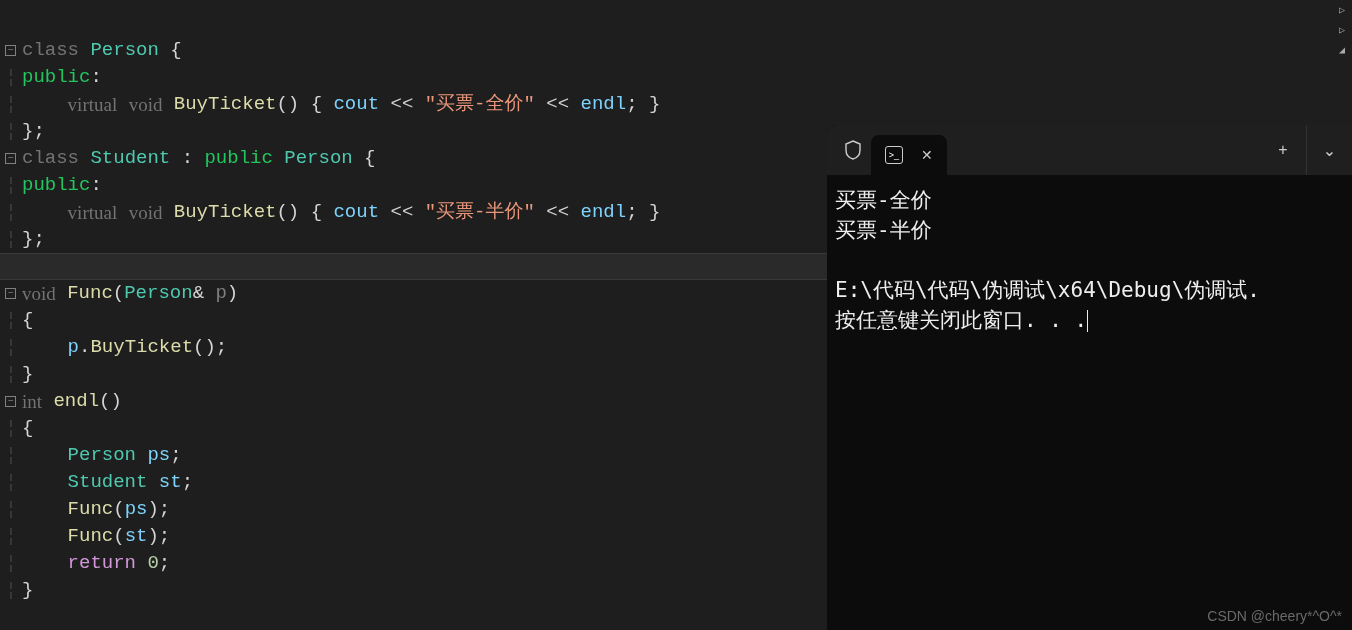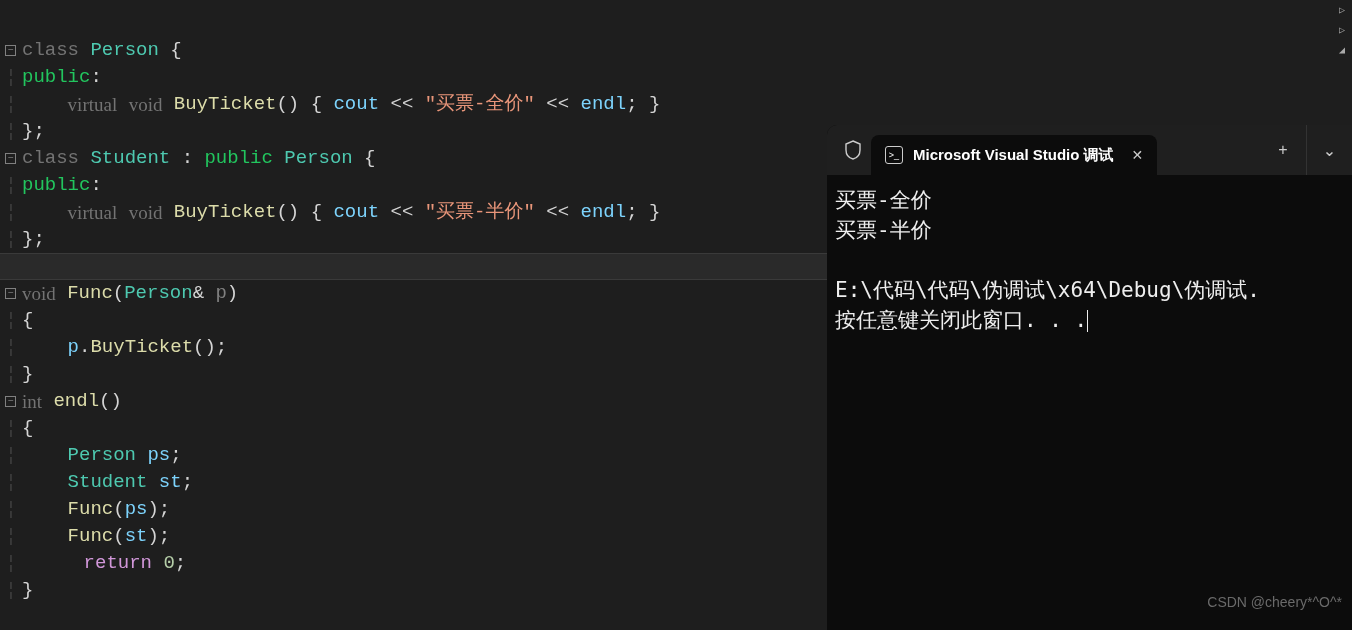--- a/index.html
+++ b/index.html
@@ -43,21 +43,21 @@
   line-height: 1;
   color: #808080;
 }
 .guide {
   color: #404040;
 }
 .code { color: #7dd3fc; }
 .kw-class { color: #737373; }
 .kw-type { color: #737373; font-family: Liberation Serif, serif; }
 .kw-access { color: #22c55e; }
-.kw-ctrl { color: #d197d9; margin-left: 16px; }
+.kw-ctrl { color: #d197d9; }
 .classname { color: #4ec9b0; }
 .str { color: #e9967a; }
 .num { color: #b5cea8; }
 .punc { color: #d4d4d4; }
 .ident { color: #dcdcaa; }
 .ws { color: #d4d4d4; }
 
 .hl-line {
   position: absolute;
   left: 0; right: 0;
@@ -160,21 +160,21 @@
   padding: 10px 8px;
   color: #eee;
   font-family: 'NSimSun', 'SimSun', Consolas, monospace;
   font-size: 21px;
   line-height: 30px;
   white-space: pre;
 }
 .watermark {
   position: absolute;
   right: 10px;
-  bottom: 20px;
+  bottom: 6px;
   color: #6a6a6a;
   font-family: 'Segoe UI', sans-serif;
   font-size: 14px;
   z-index: 10;
 }
 .cursor-line {
   display: inline-block;
   border-right: 1px solid #eee;
   height: 22px;
   vertical-align: middle;
@@ -281,21 +281,20 @@
   <div class="titlebar">
     <div class="shield">
       <svg width="18" height="20" viewBox="0 0 18 20">
           <path d="M9 1 L16 4 V10 C16 15 13 18 9 19 C5 18 2 15 2 10 V4 Z" fill="none" stroke="#ccc" stroke-width="1.4"></path>
         </svg>
     </div>
     <div class="tab">
       <span class="cmd-icon">
           <span>&gt;_</span>
         </span>
-      <span style="font-weight:600">Microsoft Visual Studio 调试</span>
       <span class="close">✕</span>
     </div>
     <div class="titlebar-right">
       <div class="tb-btn">
           <span>+</span>
         </div>
       <div class="tb-btn" style="border-left:1px solid #333">
           <span>⌄</span>
         </div>
     </div>

